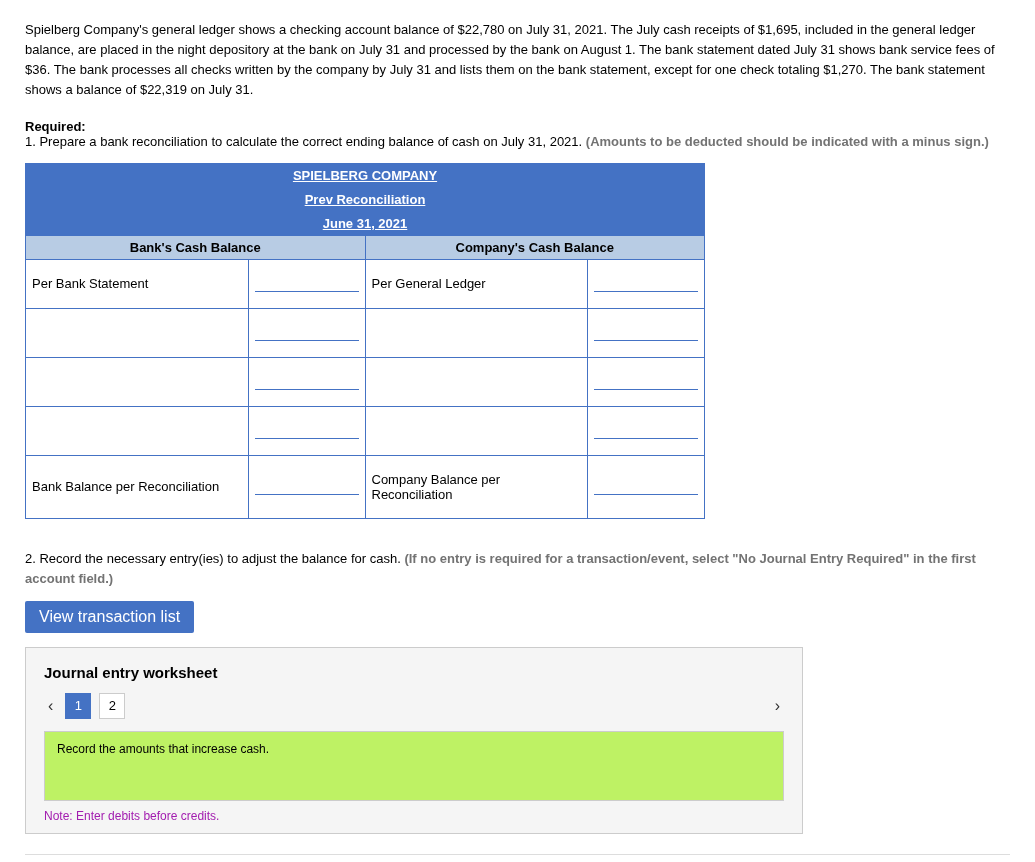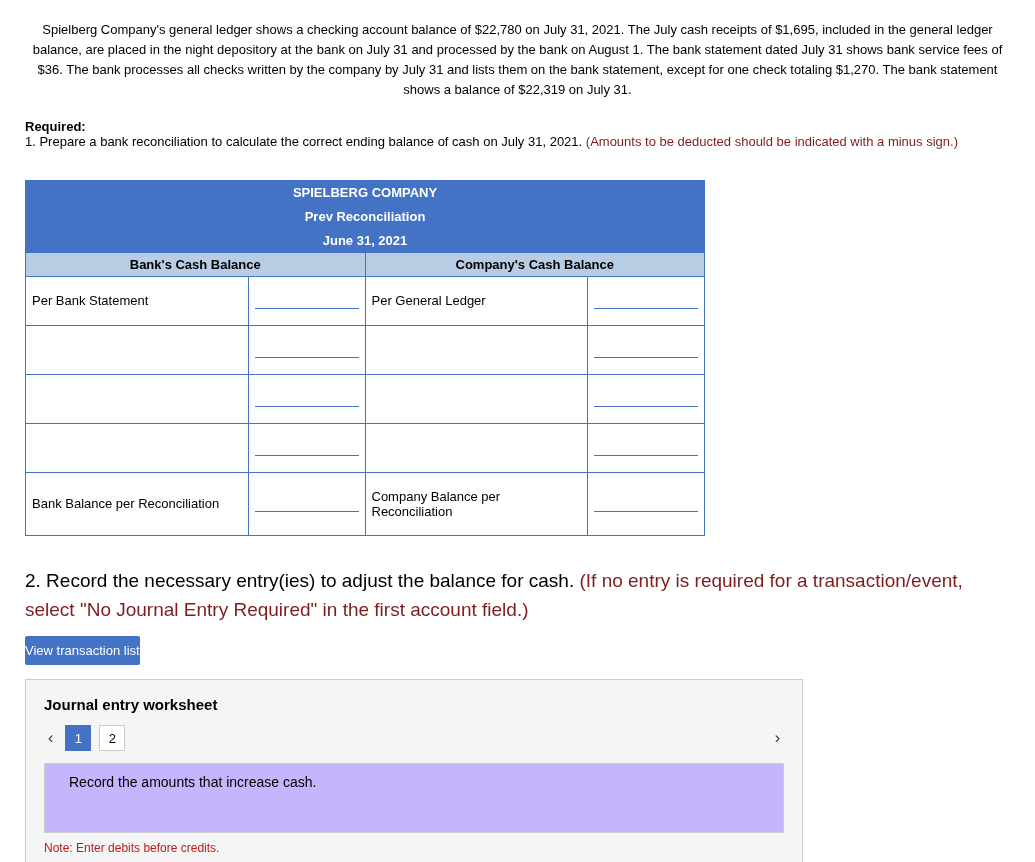--- a/index.html
+++ b/index.html
@@ -9,48 +9,48 @@
       background: #fff;
       color: #000;
       padding: 20px 25px;
       width: 1035px;
       min-height: 862px;
     }
     .intro-text {
       line-height: 1.55;
       margin-bottom: 18px;
       font-size: 13px;
-      text-align: center;
     }
     .required-section {
-      margin-bottom: 31px;
+      margin-bottom: 14px;
     }
     .required-section strong {
       font-weight: bold;
     }
     .red-bold {
-      color: #7f1d1d;
-      font-weight: normal;
+      color: #737373;
+      font-weight: bold;
     }
     
     .recon-table-wrapper {
       width: 680px;
       margin-bottom: 30px;
     }
     .recon-table {
       width: 100%;
       border-collapse: collapse;
       font-size: 13px;
     }
     .recon-table .header-blue {
       background-color: #4472c4;
       color: #fff;
       text-align: center;
       padding: 4px 6px;
       font-weight: bold;
+      text-decoration: underline;
     }
     .recon-table .col-header {
       background-color: #b8cce4;
       text-align: center;
       padding: 4px 6px;
       font-weight: bold;
       border: 1px solid #4472c4;
     }
     .recon-table td {
       border: 1px solid #4472c4;
@@ -68,29 +68,29 @@
       border: none;
       border-bottom: 1px solid #4472c4;
       outline: none;
       font-size: 13px;
       padding: 0 2px;
       background: transparent;
     }
     .question-2 {
       margin-top: 25px;
       margin-bottom: 12px;
-      font-size: 19px;
+      font-size: 13px;
       line-height: 1.55;
     }
     .btn-view-transaction {
       background-color: #4472c4;
       color: #fff;
       border: none;
-      padding: 7px 0;
-      font-size: 13px;
+      padding: 7px 14px;
+      font-size: 16px;
       cursor: pointer;
       border-radius: 2px;
       margin-bottom: 14px;
     }
     .journal-worksheet {
       border: 1px solid #ccc;
       background: #f5f5f5;
       padding: 16px 18px 10px 18px;
       width: 778px;
     }
@@ -134,30 +134,30 @@
     }
     .nav-right-arrow {
       font-size: 16px;
       cursor: pointer;
       color: #333;
       background: none;
       border: none;
       padding: 0 4px;
     }
     .record-box {
-      background: #c4b5fd;
+      background: #bef264;
       border: 1px solid #ccc;
-      padding: 10px 24px;
+      padding: 10px 12px;
       min-height: 70px;
       margin-bottom: 8px;
-      font-size: 14px;
+      font-size: 12px;
     }
     .note-text {
       font-size: 12px;
-      color: #b91c1c;
+      color: #a21caf;
     }
     
     .bottom-nav {
       display: flex;
       align-items: center;
       justify-content: flex-end;
       margin-top: 20px;
       gap: 12px;
       font-size: 13px;
       border-top: 1px solid #ddd;

